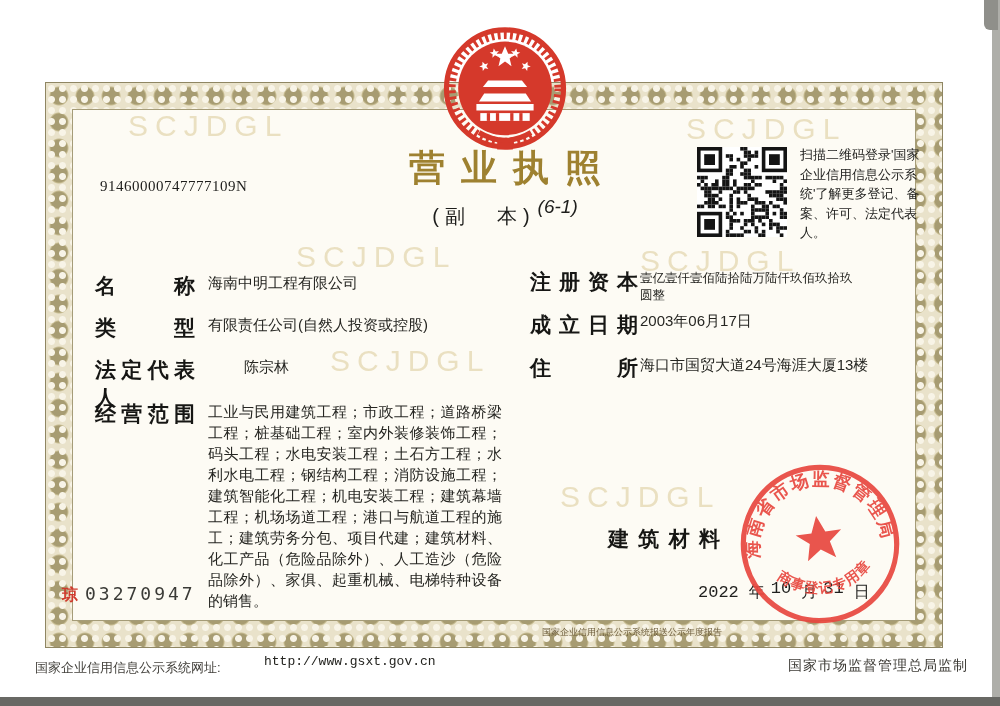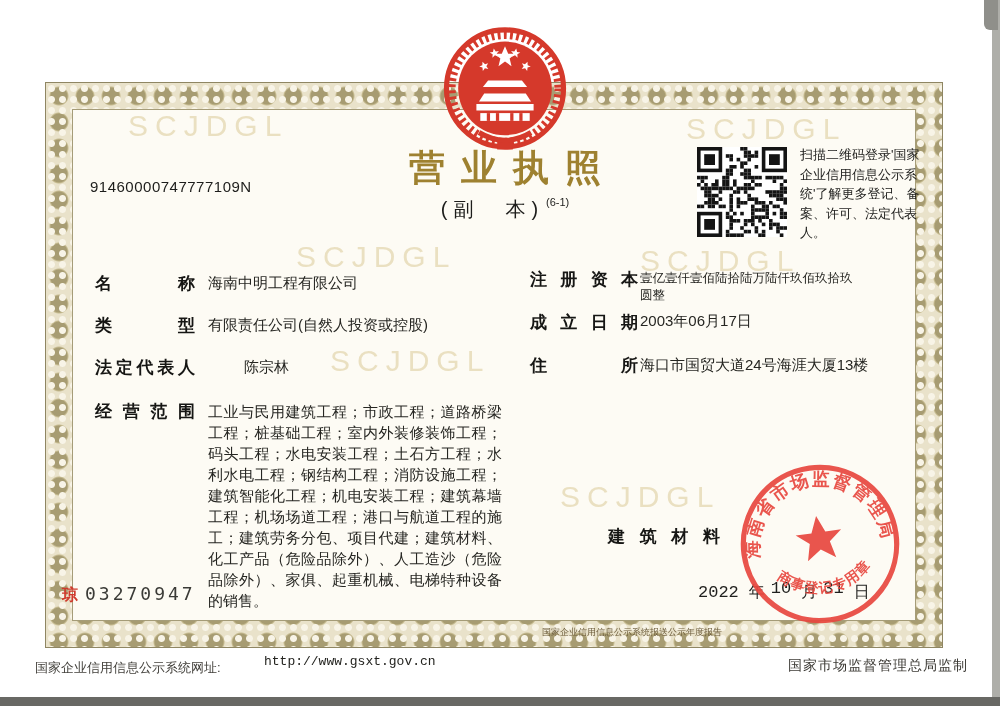--- a/index.html
+++ b/index.html
@@ -32,33 +32,33 @@
   
   .wm{
     font-weight:normal;font-size:30px;letter-spacing:7px;
     color:rgba(197,167,88,0.32);z-index:2;user-select:none;margin-top:12px;
   }
   
   .emblem{left:431px;top:26px;width:148px;height:130px;z-index:4;}
   
   .credit-block{left:90px;top:170px;z-index:3;}
   .credit-label{font-size:15px;font-weight:bold;letter-spacing:4px;color:#1d1d1b;}
-  .credit-code{margin-top:8px;font-family:Liberation Sans, sans-serif;font-size:15px;color:#1d1d1b;letter-spacing:0.5px;}
+  .credit-code{margin-top:8px;font-family:Liberation Serif, serif;font-size:15px;color:#1d1d1b;letter-spacing:0.5px;margin-left:10px;}
   .title-block{left:340px;top:148px;width:330px;text-align:center;z-index:3;}
   .cert-title{
     font-size:36px;font-weight:bold;color:#9e8130;
     letter-spacing:16px;text-indent:16px;line-height:1.1;margin:0;
   }
   .cert-subtitle{margin-top:8px;font-size:20px;color:#1d1d1b;letter-spacing:6px;}
-  .copy-index{font-size:11px;letter-spacing:0;vertical-align:10px;margin-left:2px;color:#1d1d1b;}
+  .copy-index{font-size:19px;letter-spacing:0;vertical-align:10px;margin-left:2px;color:#1d1d1b;font-style:italic;}
   .qr{left:697px;top:147px;width:90px;height:90px;z-index:3;}
   .qr-caption{left:800px;top:145px;width:130px;font-size:13px;line-height:19.5px;color:#1c1c1a;z-index:3;}
   
   .field-label{
-    position:absolute;font-size:17px;font-weight:bold;color:#161614;
+    position:absolute;font-size:21px;font-weight:bold;color:#161614;
     width:100px;text-align:justify;text-align-last:justify;z-index:3;
   }
   .field-value{position:absolute;font-size:15px;color:#262622;z-index:3;}
   .lab-name{left:95px;top:272px;}      .val-name{left:208px;top:274px;width:310px;}
   .lab-type{left:95px;top:314px;}      .val-type{left:208px;top:316px;width:310px;}
   .lab-legal{left:95px;top:356px;}     .val-legal{left:208px;top:358px;width:310px;margin-left:36px;}
   .lab-scope{left:95px;top:400px;}     .val-scope{left:208px;top:401px;width:294px;line-height:21px;text-align:justify;}
   .lab-capital{left:530px;top:268px;width:108px;} .val-capital{left:640px;top:270px;width:218px;font-size:12.5px;line-height:16.5px;}
   .lab-estab{left:530px;top:311px;width:108px;}   .val-estab{left:640px;top:312px;width:290px;}
   .lab-addr{left:530px;top:354px;width:108px;}    .val-addr{left:640px;top:356px;width:300px;}

